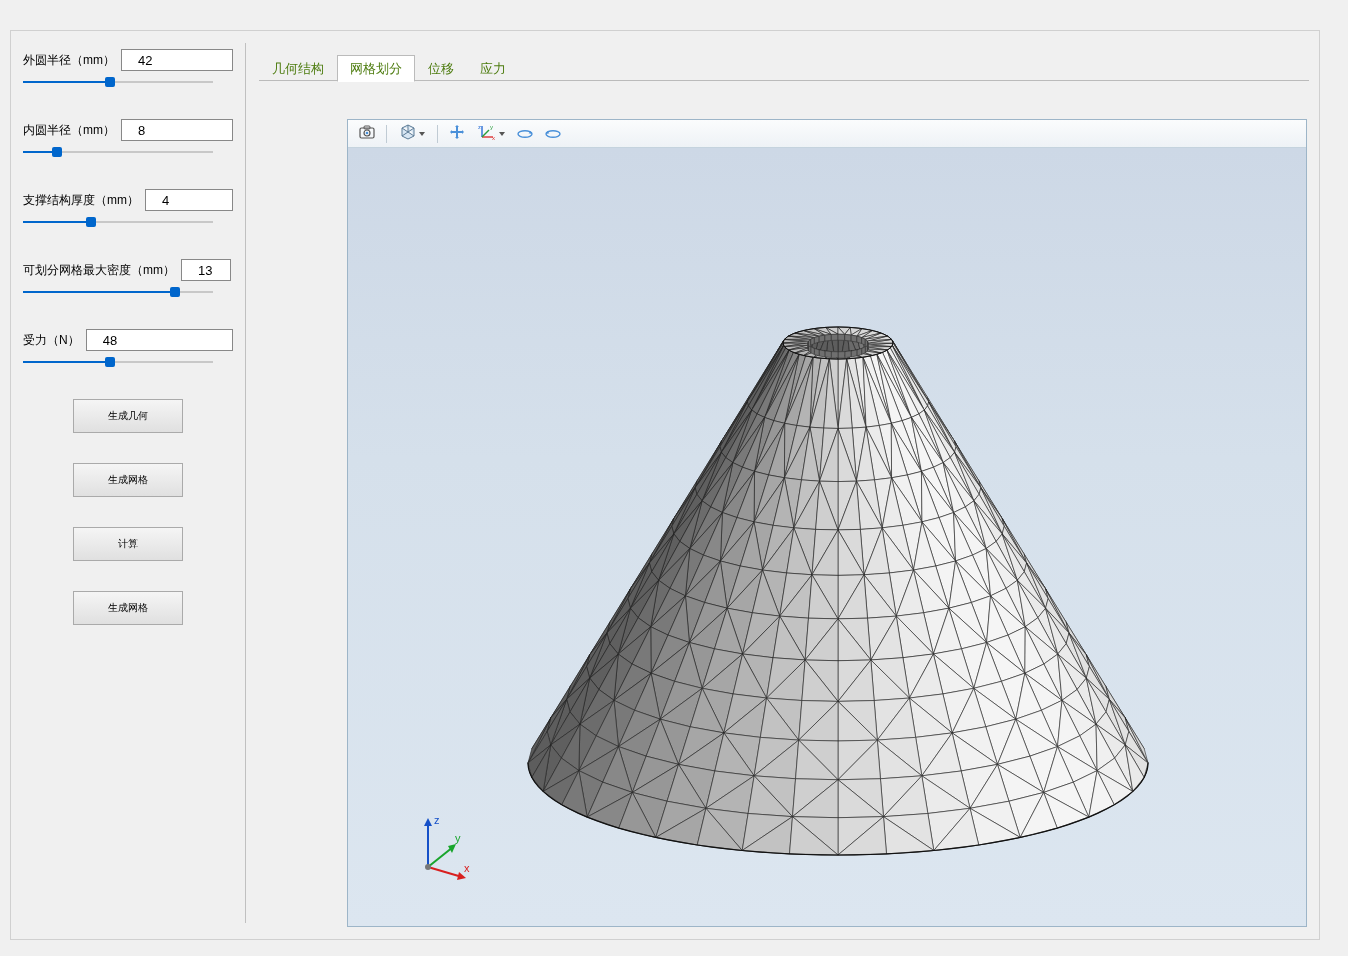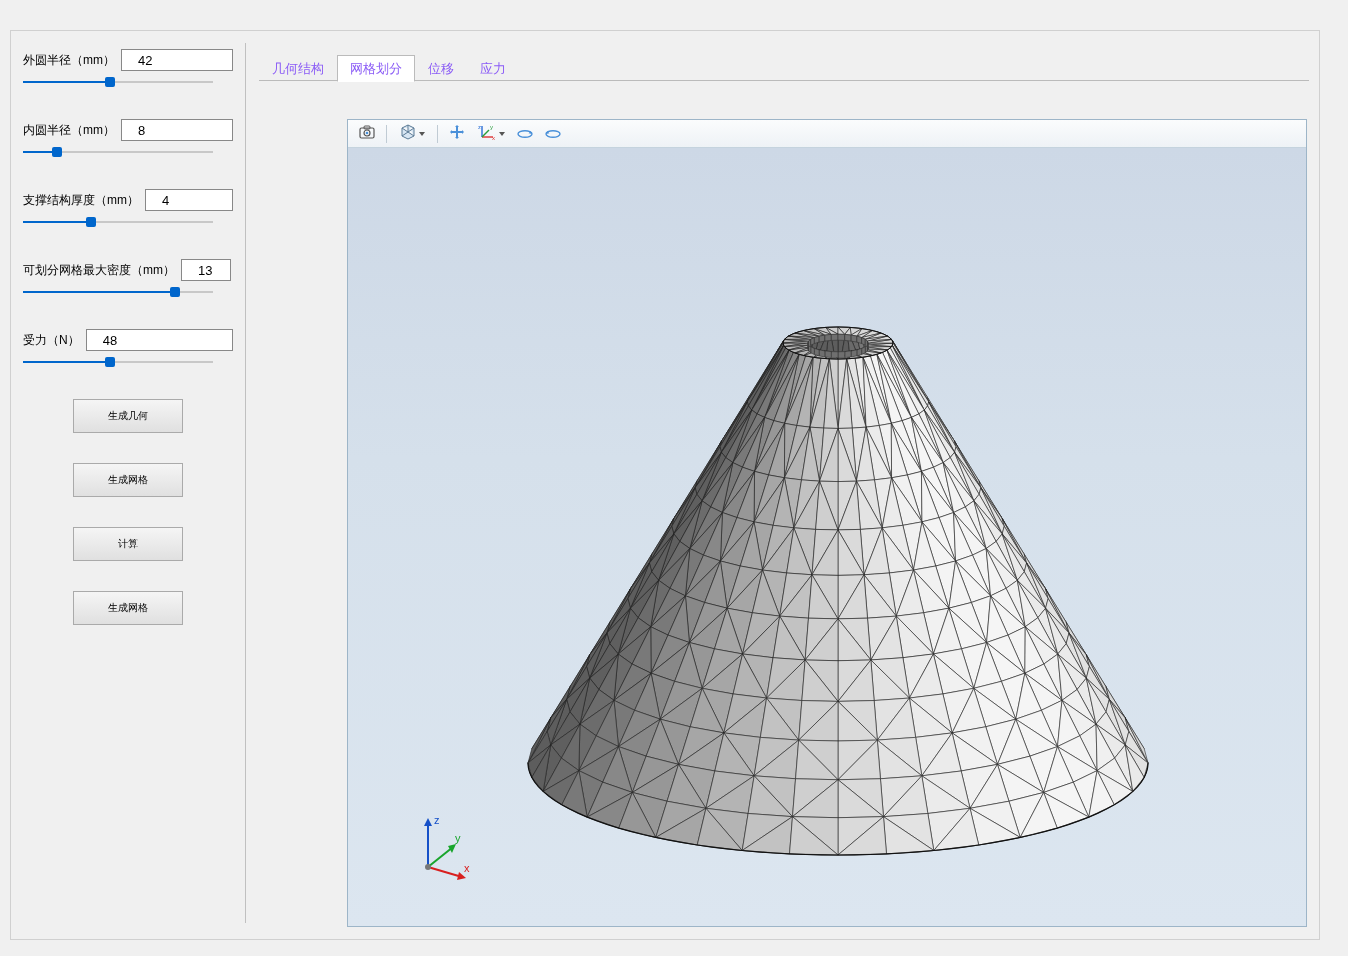--- a/index.html
+++ b/index.html
@@ -94,21 +94,21 @@
   .tabstrip {
     position: absolute;
     left: 248px; top: 28px;
     display: flex;
     align-items: flex-end;
     height: 22px;
   }
   .tab {
     padding: 4px 12px 3px 12px;
     font-size: 13px;
-    color: #8b5cf6;
+    color: #4d7c0f;
     cursor: pointer;
     border: 1px solid transparent;
     position: relative;
     top: 1px;
   }
   .tab.active {
     background: #fff;
     border: 1px solid #bbb;
     border-bottom: 1px solid #fff;
     z-index: 2;

